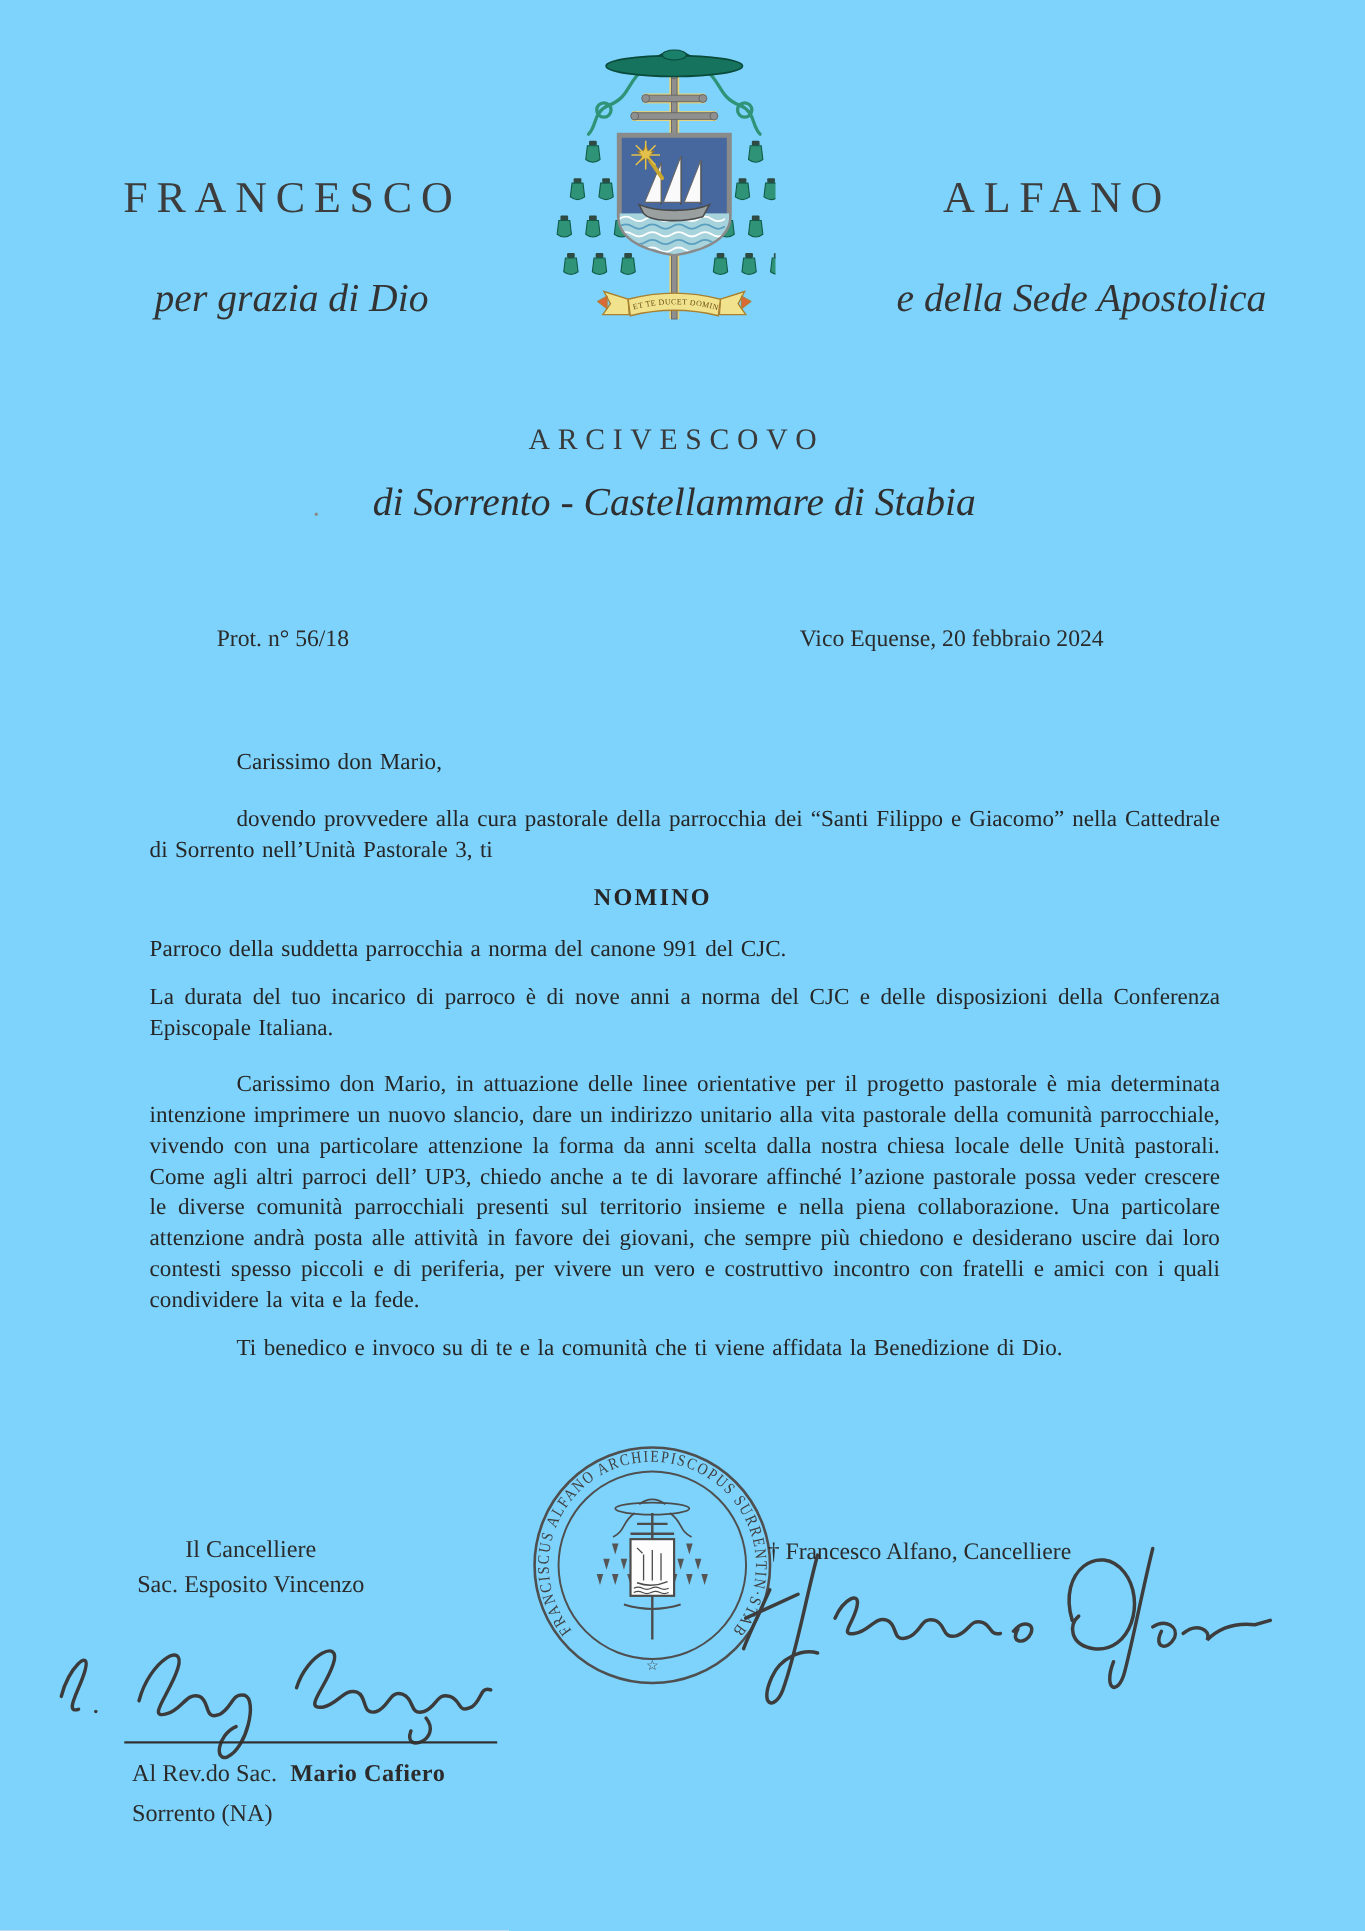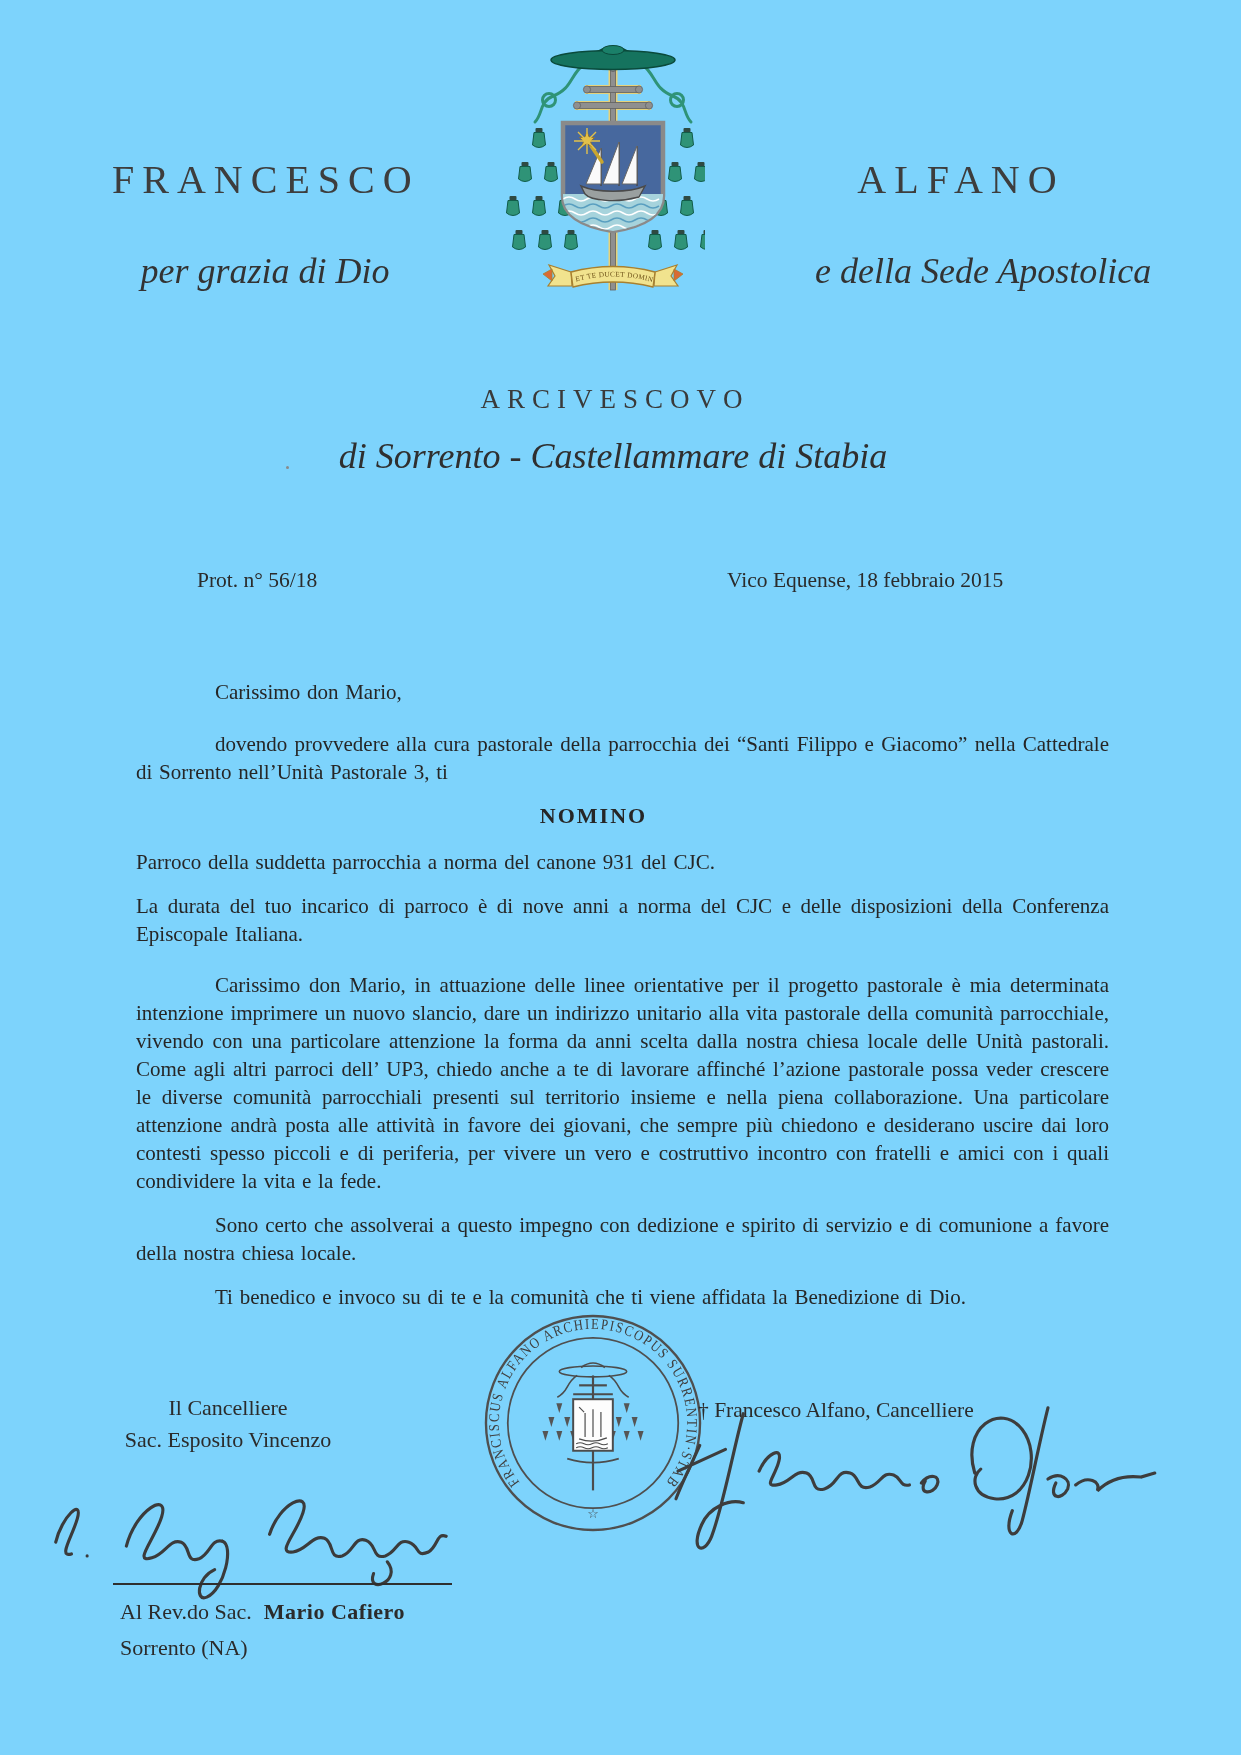--- a/index.html
+++ b/index.html
@@ -158,30 +158,29 @@
         <textPath href="#mottopath" startOffset="2">ET TE DUCET DOMINUS SEMPER</textPath>
       </text>
     </g>
   </svg>
 
   <div class="abs office-title" style="left:0px;top:384px;width:1230px;">ARCIVESCOVO</div>
   <div class="abs see-line" style="left:0px;top:435px;width:1226px;font-family:Liberation Serif, serif;">di Sorrento - Castellammare di Stabia</div>
   <div class="abs scan-dot" style="left:286px;top:466px;"></div>
 
   <div class="abs proto" style="left:197px;top:568px;">Prot. n° 56/18</div>
-  <div class="abs proto" style="left:727px;top:568px;">Vico Equense, 18 febbraio 2015</div>
+  <div class="abs proto" style="left:727px;top:568px;">Vico Equense, 20 febbraio 2024</div>
 
   <div class="abs" id="body-text">
     <p class="indent">Carissimo don Mario,</p>
     <p class="indent mt-intro">dovendo provvedere alla cura pastorale della parrocchia dei  “Santi Filippo e Giacomo” nella Cattedrale di Sorrento nell’Unità Pastorale 3, ti</p>
     <p class="nomino">NOMINO</p>
-    <p>Parroco della suddetta parrocchia a norma del canone 931 del CJC.</p>
+    <p>Parroco della suddetta parrocchia a norma del canone 991 del CJC.</p>
     <p>La durata del tuo incarico di parroco è di nove anni a norma del CJC e delle disposizioni della Conferenza Episcopale Italiana.</p>
     <p class="indent mt-big">Carissimo don Mario, in attuazione delle linee orientative per il progetto pastorale è mia determinata intenzione imprimere un nuovo slancio, dare un indirizzo unitario alla vita pastorale della comunità parrocchiale, vivendo con una particolare attenzione la forma da anni scelta dalla nostra chiesa locale delle Unità pastorali. Come agli altri parroci dell’ UP3, chiedo anche a te di lavorare affinché l’azione pastorale possa veder crescere le diverse comunità parrocchiali presenti sul territorio insieme e nella piena collaborazione. Una particolare attenzione andrà posta alle attività in favore dei giovani, che sempre più chiedono e desiderano uscire dai loro contesti spesso piccoli e di periferia, per vivere un vero e costruttivo incontro con fratelli e amici con i quali condividere la vita e la fede.</p>
-    <p class="indent mt-sono">Sono certo che assolverai a questo impegno con dedizione e spirito di servizio e di comunione a favore della nostra chiesa locale.</p>
     <p class="indent mt-bene">Ti benedico e invoco su di te e la comunità che ti viene affidata la Benedizione di Dio.</p>
   </div>
 
   <svg class="abs" style="left:482px;top:1312px;" width="222" height="222" viewBox="0 0 224 224">
     <circle cx="112" cy="112" r="108" fill="none" stroke="#4f4f4f" stroke-width="2.4"></circle>
     <circle cx="112" cy="112" r="86" fill="none" stroke="#4f4f4f" stroke-width="1.8"></circle>
     <path id="sealring" d="M38.2,171.8 A95,95 0 1 1 185.8,171.8" fill="none"></path>
     <text font-size="15" fill="#3f3f3f" letter-spacing="2">
       <textPath href="#sealring" textLength="455" lengthAdjust="spacingAndGlyphs">FRANCISCUS ALFANO ARCHIEPISCOPUS SURRENTIN·STABIEN</textPath>
     </text>

